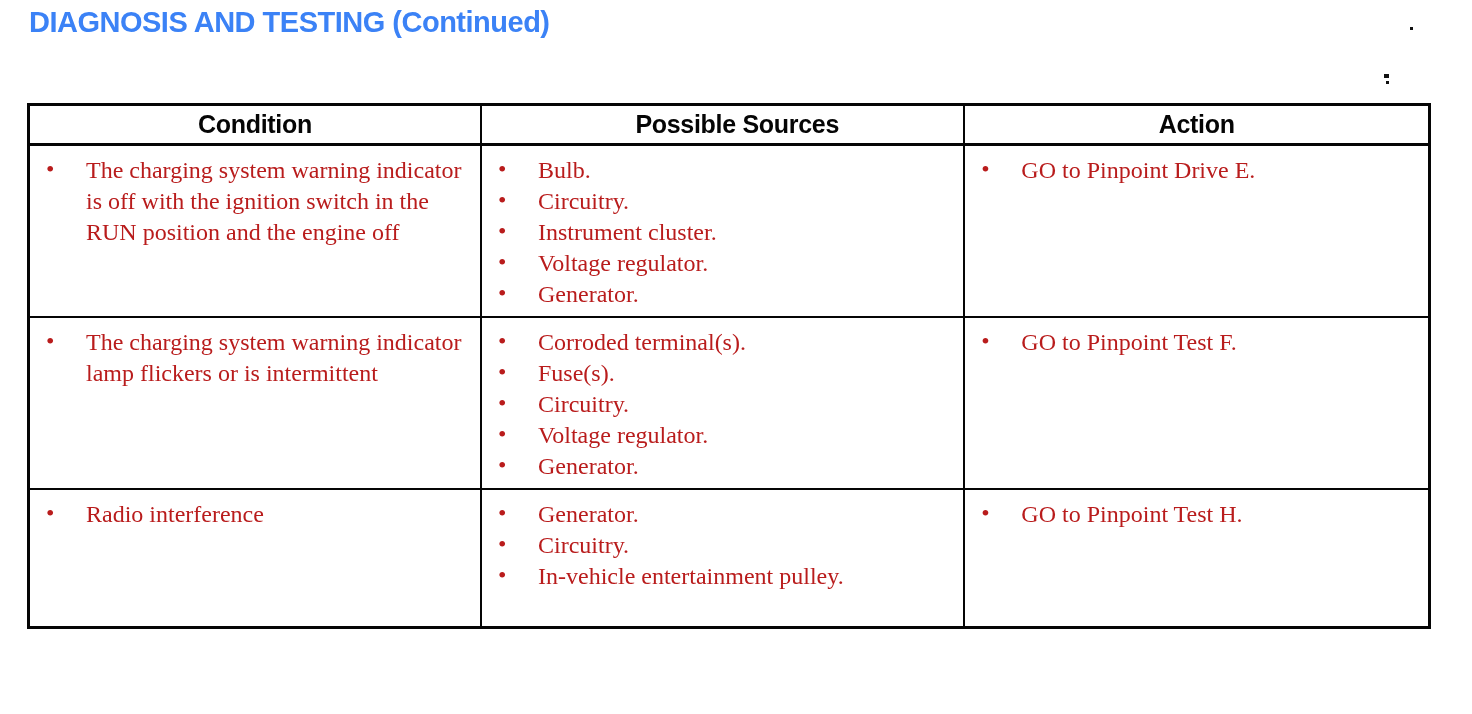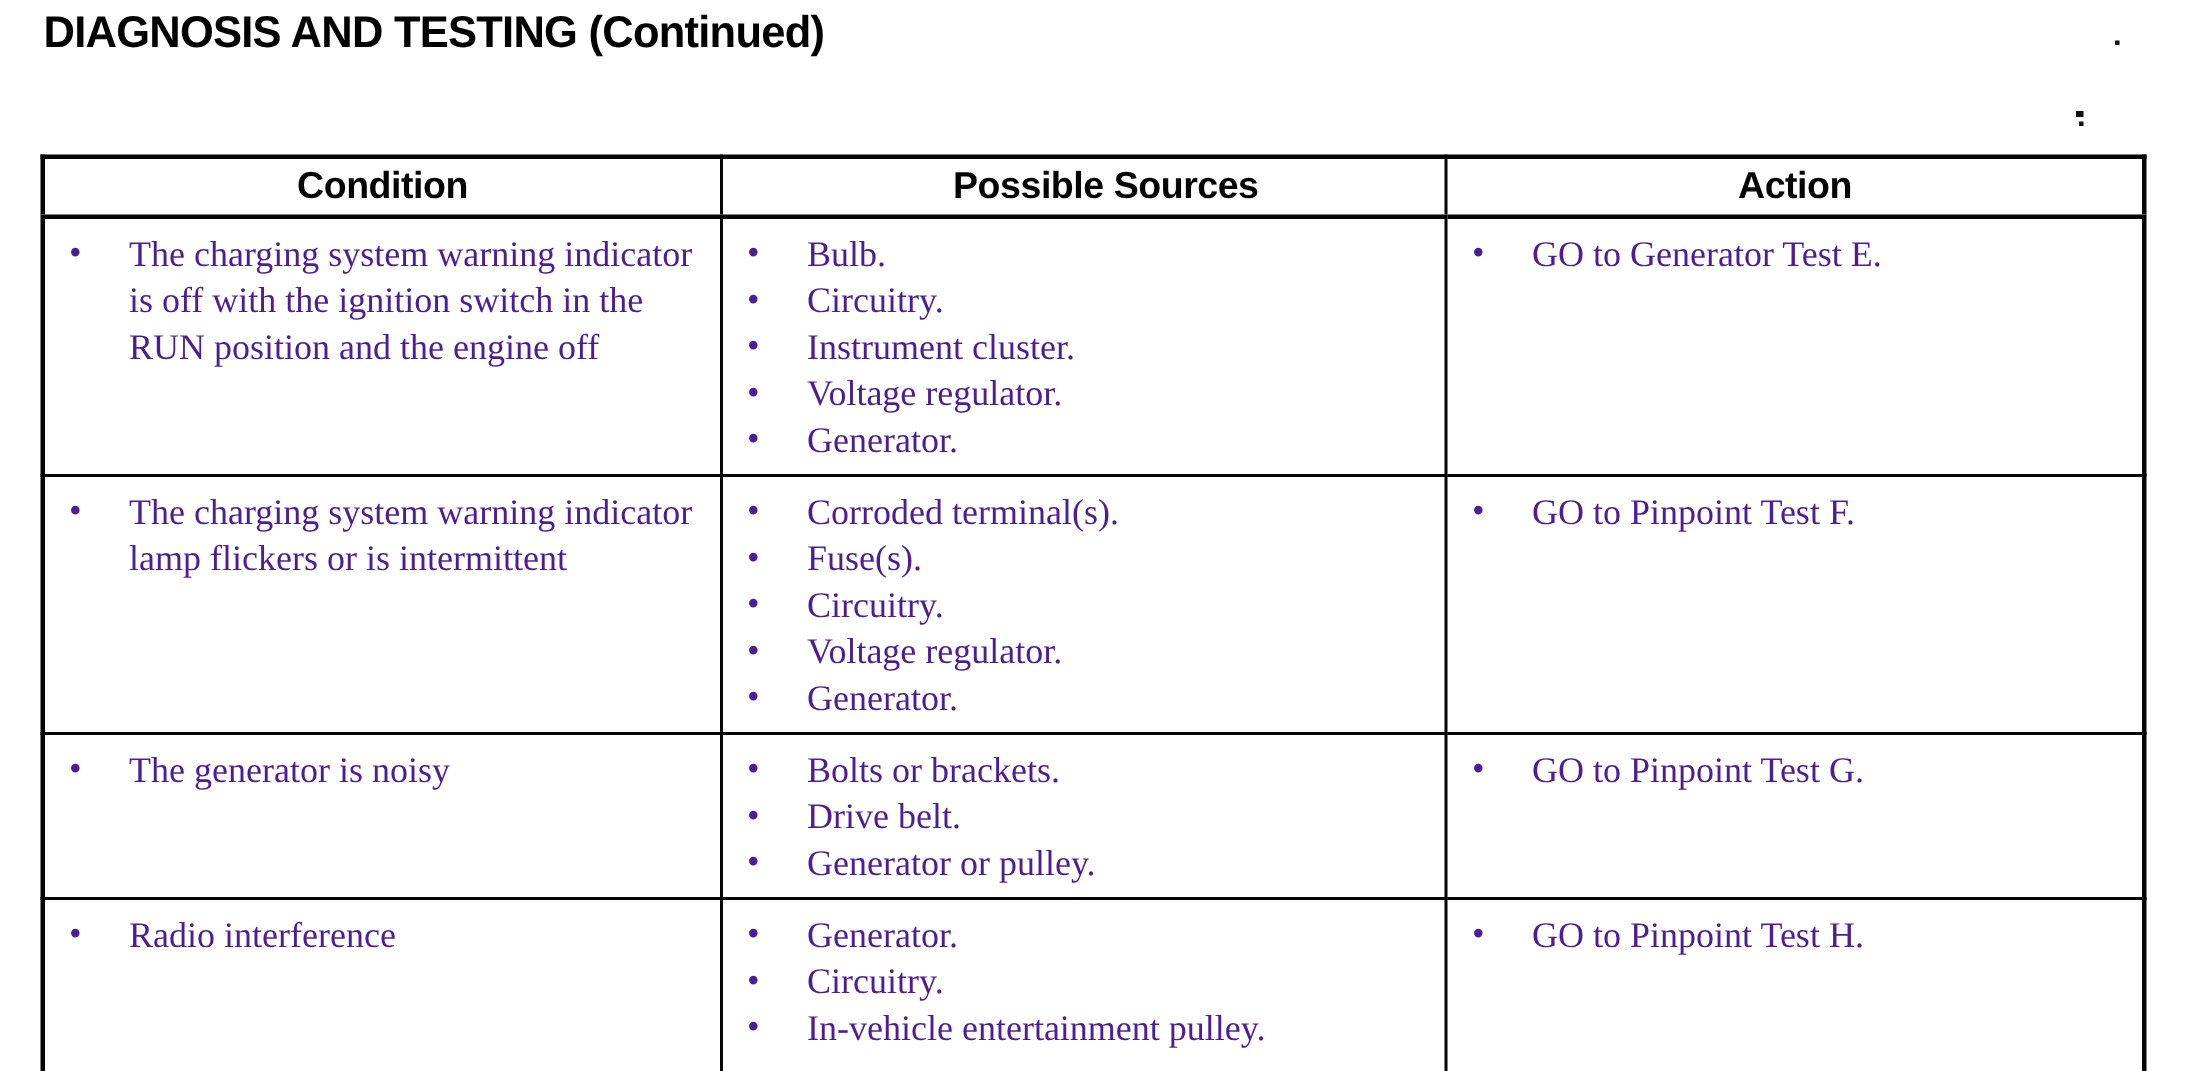--- a/index.html
+++ b/index.html
@@ -18,21 +18,21 @@
     background: #ffffff;
   }
   .doc-title {
     position: absolute;
     left: 29px;
     top: 6px;
     font-family: "Liberation Sans", sans-serif;
     font-weight: bold;
     font-size: 29px;
     letter-spacing: -0.5px;
-    color: #000000;
+    color: #3b82f6;
     transform: scaleY(1.02);
   }
   .doc-subtitle {
     position: absolute;
     left: 29px;
     top: 62px;
     font-family: "Liberation Serif", serif;
     font-weight: bold;
     font-size: 25px;
     letter-spacing: -0.3px;
@@ -64,21 +64,21 @@
     height: 40px;
     border-bottom-width: 3px !important;
     padding: 2px 4px;
     color: #050505;
   }
   td {
     vertical-align: top;
     padding: 9px 10px 6px 14px;
     font-size: 24px;
     line-height: 31px;
-    color: #4c1d95;
+    color: #b91c1c;
   }
   tr.row-1 td { height: 163px; }
   tr.row-2 td { height: 164px; }
   tr.row-3 td { height: 98px; }
   tr.row-4 td { height: 138px; }
   ul.cell-list {
     list-style: none;
   }
   ul.cell-list li {
     position: relative;
@@ -125,21 +125,21 @@
           <ul class="cell-list">
             <li>Bulb.</li>
             <li>Circuitry.</li>
             <li>Instrument cluster.</li>
             <li>Voltage regulator.</li>
             <li>Generator.</li>
           </ul>
         </td>
         <td>
           <ul class="cell-list">
-            <li>GO to Generator Test E.</li>
+            <li>GO to Pinpoint Drive E.</li>
           </ul>
         </td>
       </tr>
       <tr class="row-2">
         <td>
           <ul class="cell-list">
             <li>The charging system warning indicator lamp flickers or is intermittent</li>
           </ul>
         </td>
         <td>
@@ -147,39 +147,20 @@
             <li>Corroded terminal(s).</li>
             <li>Fuse(s).</li>
             <li>Circuitry.</li>
             <li>Voltage regulator.</li>
             <li>Generator.</li>
           </ul>
         </td>
         <td>
           <ul class="cell-list">
             <li>GO to Pinpoint Test F.</li>
-          </ul>
-        </td>
-      </tr>
-      <tr class="row-3">
-        <td>
-          <ul class="cell-list">
-            <li>The generator is noisy</li>
-          </ul>
-        </td>
-        <td>
-          <ul class="cell-list">
-            <li>Bolts or brackets.</li>
-            <li>Drive belt.</li>
-            <li>Generator or pulley.</li>
-          </ul>
-        </td>
-        <td>
-          <ul class="cell-list">
-            <li>GO to Pinpoint Test G.</li>
           </ul>
         </td>
       </tr>
       <tr class="row-4">
         <td>
           <ul class="cell-list">
             <li>Radio interference</li>
           </ul>
         </td>
         <td>

